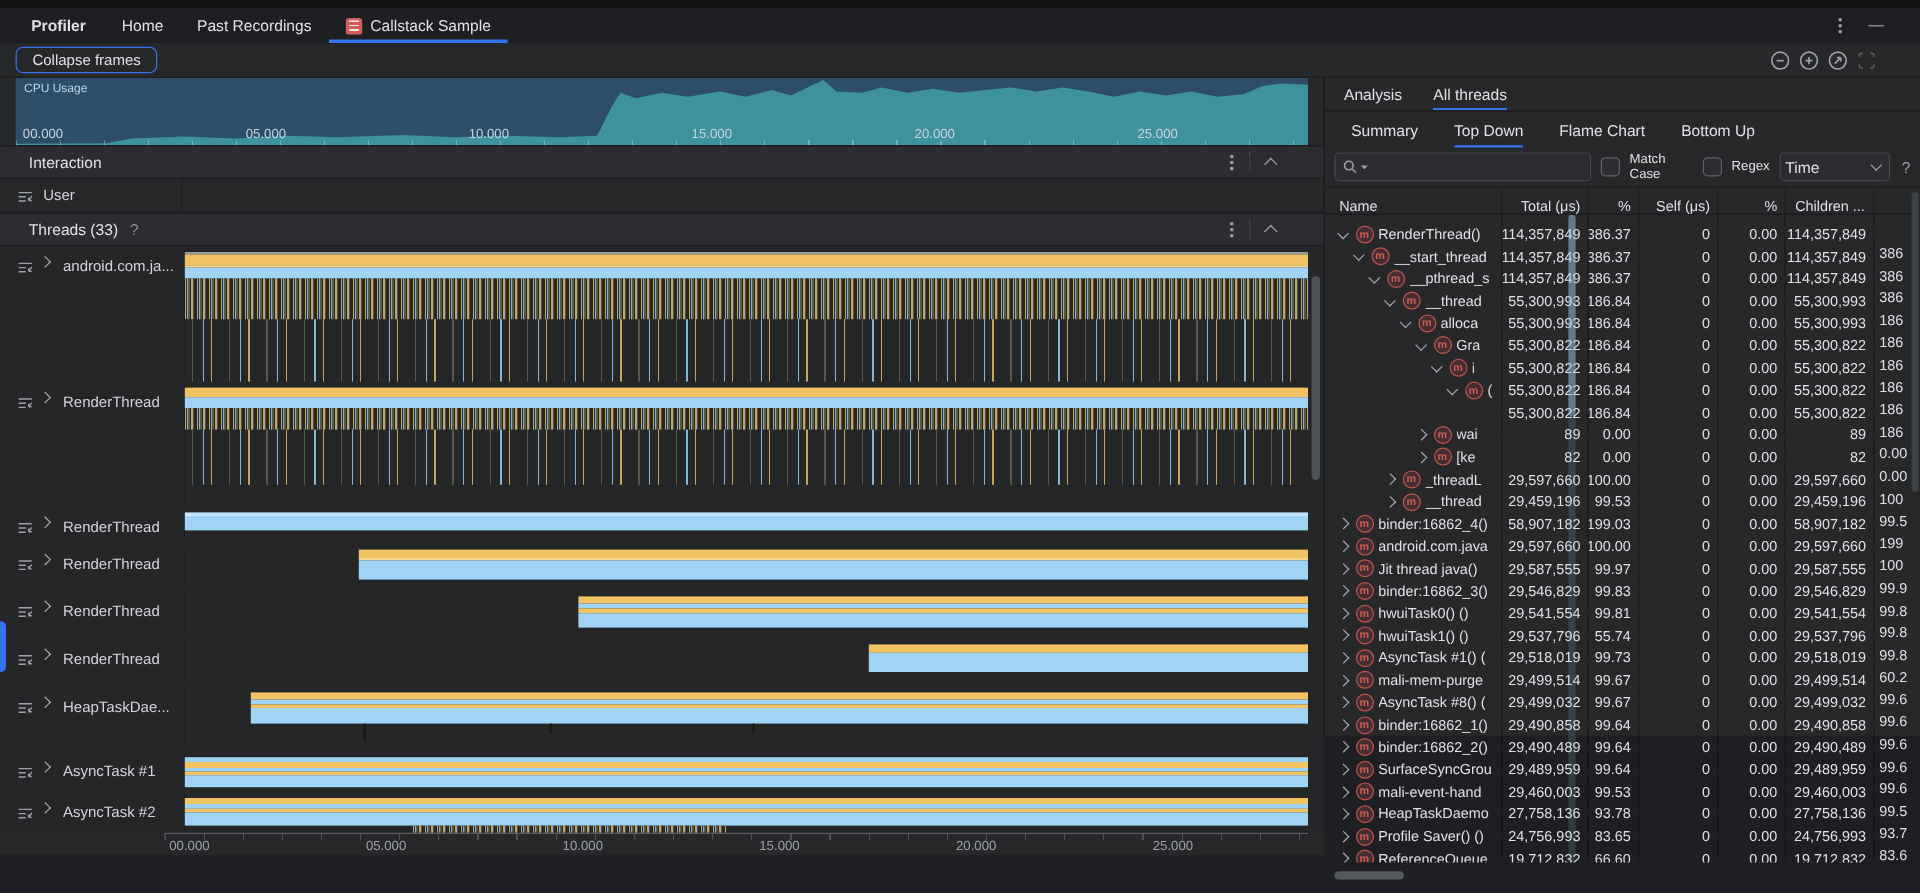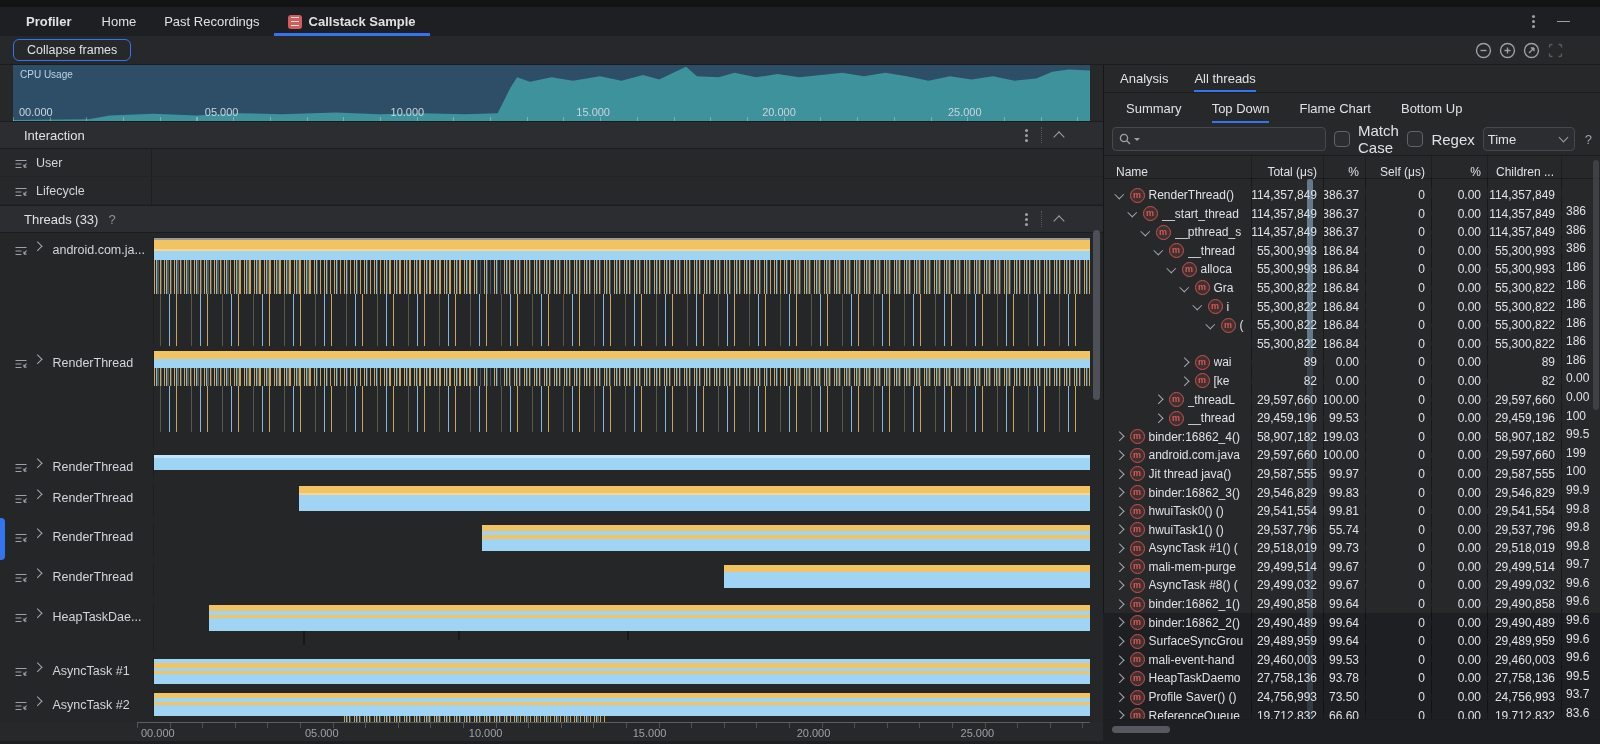--- a/index.html
+++ b/index.html
@@ -4,21 +4,21 @@
 <title>Profiler — Callstack Sample</title>
 <style>
   html,body{margin:0;padding:0;background:#1e1f22;}
   .app{position:relative;width:1600px;height:744px;background:#1e1f22;overflow:hidden;
        font-family:"Liberation Sans",sans-serif;color:#dfe1e5;font-size:13px;cursor:default;}
   
   .winstrip{height:7px;background:#121315;}
   .tabbar{height:29px;display:flex;align-items:stretch;background:#1e1f22;padding-left:12px;position:relative;}
   .wtab{display:flex;align-items:center;gap:7px;padding:0 14px;color:#dfe1e5;text-align:right;}
   .wtab.title{font-weight:700;padding-right:16px;}
-  .wtab.active{box-shadow:inset 0 -3px 0 #3574f0;font-weight:bold;}
+  .wtab.active{box-shadow:inset 0 -3px 0 #3574f0;}
   .rec-icon{width:14px;height:14px;border-radius:3px;background:
      repeating-linear-gradient(0deg, rgba(255,255,255,.85) 0 1.5px, rgba(255,255,255,0) 1.5px 4px) 50% 50%/8px 9px no-repeat,#d35d5d;}
   .tb-right{position:absolute;right:30px;top:0;height:29px;display:flex;align-items:center;gap:22px;}
   .kebab{width:3px;height:3px;border-radius:50%;background:#9da0a8;box-shadow:0 -5px 0 #9da0a8,0 5px 0 #9da0a8;display:inline-block;}
   .minimize{width:13px;border-top:1.6px solid #9da0a8;display:inline-block;}
   
   .toolbar{height:28px;background:#26282a;display:flex;align-items:center;padding:0 10px;border-bottom:1px solid #1b1c1e;}
   .btn-collapse{height:22px;padding:0 13px;border:1px solid #3574f0;border-radius:6px;background:transparent;
       color:#dfe1e5;font-size:12.5px;font-family:inherit;margin-left:3px;}
   .toolbar .sp{flex:1;}
@@ -80,21 +80,21 @@
   .an-tab.active{box-shadow:inset 0 -2px 0 #3574f0;}
   .sub-tabs{height:30px;display:flex;align-items:stretch;gap:30px;padding-left:22px;flex:none;}
   .sub-tab{display:flex;align-items:center;}
   .sub-tab.active{box-shadow:inset 0 -2px 0 #3574f0;}
   .search-row{height:32px;display:flex;align-items:center;gap:8px;padding:0 8px;flex:none;}
   .search-box{flex:0 0 202px;height:22px;border:1px solid #45484d;border-radius:4px;background:#2b2d30;
       display:flex;align-items:center;padding:0 5px;gap:2px;}
   .search-box input{flex:1;background:transparent;border:none;outline:none;color:#dfe1e5;font-family:inherit;font-size:12px;min-width:0;}
   .caret-dn{width:0;height:0;border-left:3px solid rgba(0,0,0,0);border-right:3px solid rgba(0,0,0,0);border-top:3.5px solid #9da0a8;}
   .cb{width:14px;height:14px;border:1px solid #5f6368;border-radius:4px;background:#2b2d30;flex:none;}
-  .cb-label{font-size:15px;}
+  .cb-label{font-size:11px;}
   .dropdown{width:76px;height:22px;border:1px solid #45484d;border-radius:4px;background:#2b2d30;
       display:flex;align-items:center;justify-content:space-between;padding:0 7px;overflow:hidden;flex:none;}
   .chev-dn{width:6px;height:6px;border-right:1.4px solid #9da0a8;border-bottom:1.4px solid #9da0a8;
       transform:rotate(45deg);margin-top:-3px;flex:none;}
   .help-q{color:#9da0a8;font-size:13px;margin-left:2px;}
   
   .thead,.trow{display:grid;grid-template-columns:140px 72px 42px 66px 56px 74px 1fr;padding-left:8px;}
   .thead{height:22px;align-items:center;border-top:1px solid #1b1c1e;border-bottom:1px solid #1b1c1e;
       background:#26282a;font-size:12px;flex:none;}
   .thead .c,.trow .c{height:100%;display:flex;align-items:center;overflow:hidden;white-space:nowrap;
@@ -207,32 +207,20 @@
               <span class="track-icon">
                 <svg width="14" height="12" viewBox="0 0 14 12" fill="none" stroke="#9da0a8" stroke-width="1.2">
                   <path d="M1.5 2.5h11M1.5 6h6M1.5 9.5h6"></path>
                   <path d="M12.5 5.5L9.9 9.1M9.9 9.1h2.6M9.9 9.1V6.5" stroke-width="1.1"></path>
                 </svg>
               </span>
               <span>User</span>
             </div>
             <div class="int-track"></div>
           </div>
-          <div class="int-row">
-            <div class="int-label">
-              <span class="track-icon">
-                <svg width="14" height="12" viewBox="0 0 14 12" fill="none" stroke="#9da0a8" stroke-width="1.2">
-                  <path d="M1.5 2.5h11M1.5 6h6M1.5 9.5h6"></path>
-                  <path d="M12.5 5.5L9.9 9.1M9.9 9.1h2.6M9.9 9.1V6.5" stroke-width="1.1"></path>
-                </svg>
-              </span>
-              <span>Lifecycle</span>
-            </div>
-            <div class="int-track"></div>
-          </div>
         </div>
 
       <div class="sec-head">
         <span>Threads (33)</span>
         <span class="sec-help">?</span>
         <div class="sec-icons">
           <span class="kebab"></span>
           <span class="sec-div"></span>
           <span class="chev-up"></span>
         </div>
@@ -756,21 +744,21 @@
               <span class="ind" style="width: 0px;"></span>
               <span class="chev closed"></span>
               <span class="micon">m</span>
               <span class="fname">AsyncTask #1() (</span>
             </div>
             <div class="c">29,518,019</div>
             <div class="c">99.73</div>
             <div class="c">0</div>
             <div class="c">0.00</div>
             <div class="c">29,518,019</div>
-            <div class="c cut">99.7</div>
+            <div class="c cut">60.2</div>
           </div>
           <div class="trow">
             <div class="c name-c">
               <span class="ind" style="width: 0px;"></span>
               <span class="chev closed"></span>
               <span class="micon">m</span>
               <span class="fname">mali-mem-purge</span>
             </div>
             <div class="c">29,499,514</div>
             <div class="c">99.67</div>
@@ -864,21 +852,21 @@
             <div class="c cut">93.7</div>
           </div>
           <div class="trow">
             <div class="c name-c">
               <span class="ind" style="width: 0px;"></span>
               <span class="chev closed"></span>
               <span class="micon">m</span>
               <span class="fname">Profile Saver() ()</span>
             </div>
             <div class="c">24,756,993</div>
-            <div class="c">73.50</div>
+            <div class="c">83.65</div>
             <div class="c">0</div>
             <div class="c">0.00</div>
             <div class="c">24,756,993</div>
             <div class="c cut">83.6</div>
           </div>
           <div class="trow">
             <div class="c name-c">
               <span class="ind" style="width: 0px;"></span>
               <span class="chev closed"></span>
               <span class="micon">m</span>

